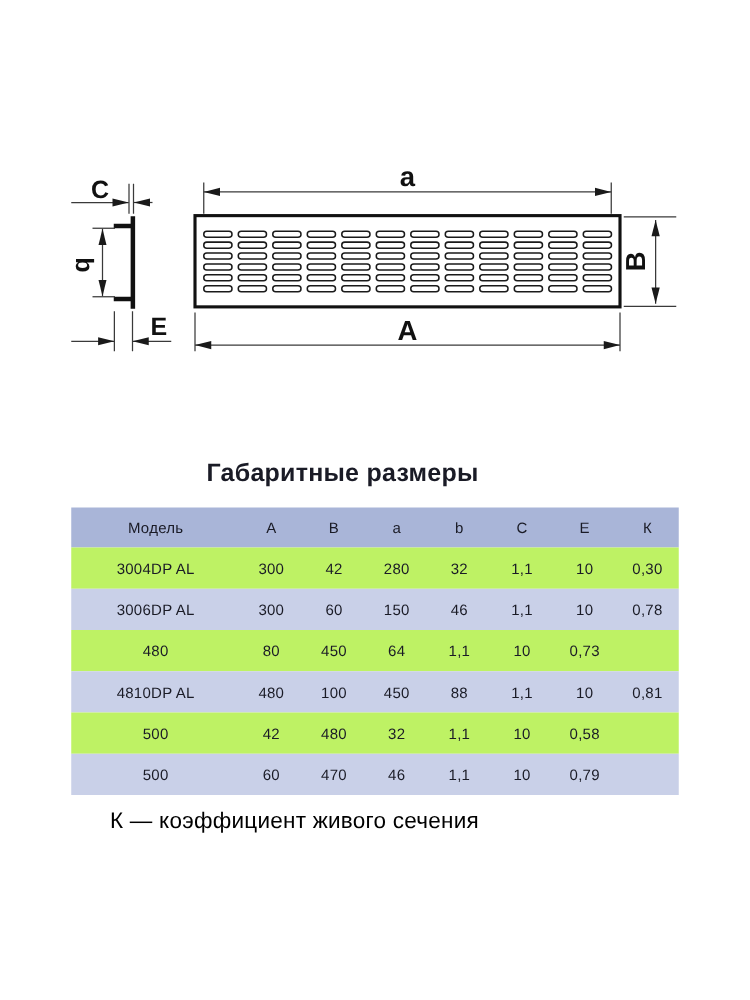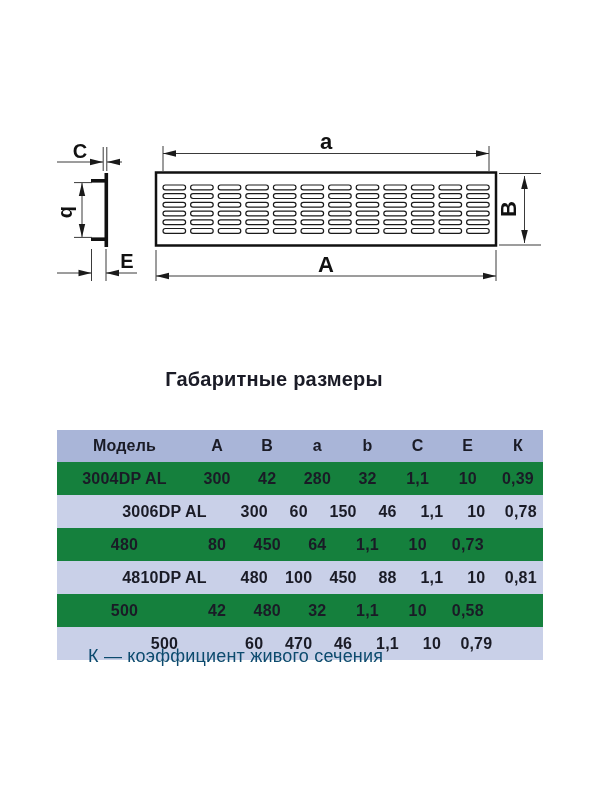--- a/index.html
+++ b/index.html
@@ -20,34 +20,34 @@
     font-weight:bold;fill:#111111;
   }
   .dim-small{font-size:20px;}
   .dim-big{font-size:22px;}
   
   .tbl-title{
     position:absolute;left:0;top:368px;width:548px;text-align:center;
     font-size:20px;font-weight:bold;letter-spacing:.2px;
   }
   .spec-table{
-    position:absolute;left:57px;top:430px;width:486px;
-    font-size:16px;font-weight:bold;letter-spacing:.2px;
+    position:absolute;left:57px;top:406px;width:486px;
+    font-size:12px;font-weight:normal;letter-spacing:.2px;
   }
   .t-row{
     display:grid;grid-template-columns:135px repeat(7,1fr);
     align-items:center;height:33px;
   }
   .t-row.head{height:32px;background:#a9b5d8;}
-  .t-row.even{background:#c9d0e8;padding-left:40px;}
-  .t-row.odd{background:#15803d;}
+  .t-row.even{background:#c9d0e8;}
+  .t-row.odd{background:#bef264;}
   .t-cell{text-align:center;white-space:nowrap;}
   .footnote{
     position:absolute;left:88px;top:646px;
-    font-size:18px;font-weight:normal;letter-spacing:.2px;color:#0c4a6e;text-align:center;
+    font-size:18px;font-weight:normal;letter-spacing:.2px;color:#000000;text-align:center;
   }
 </style>
 </head>
 <body>
 
 <div class="canvas">
 
   <svg class="drawing" width="600" height="320" viewBox="0 0 600 320">
 
     <g>
@@ -206,21 +206,21 @@
     </div>
 
     <div class="t-row odd">
       <div class="t-cell">3004DP AL</div>
       <div class="t-cell">300</div>
       <div class="t-cell">42</div>
       <div class="t-cell">280</div>
       <div class="t-cell">32</div>
       <div class="t-cell">1,1</div>
       <div class="t-cell">10</div>
-      <div class="t-cell">0,39</div>
+      <div class="t-cell">0,30</div>
     </div>
 
     <div class="t-row even">
       <div class="t-cell">3006DP AL</div>
       <div class="t-cell">300</div>
       <div class="t-cell">60</div>
       <div class="t-cell">150</div>
       <div class="t-cell">46</div>
       <div class="t-cell">1,1</div>
       <div class="t-cell">10</div>

